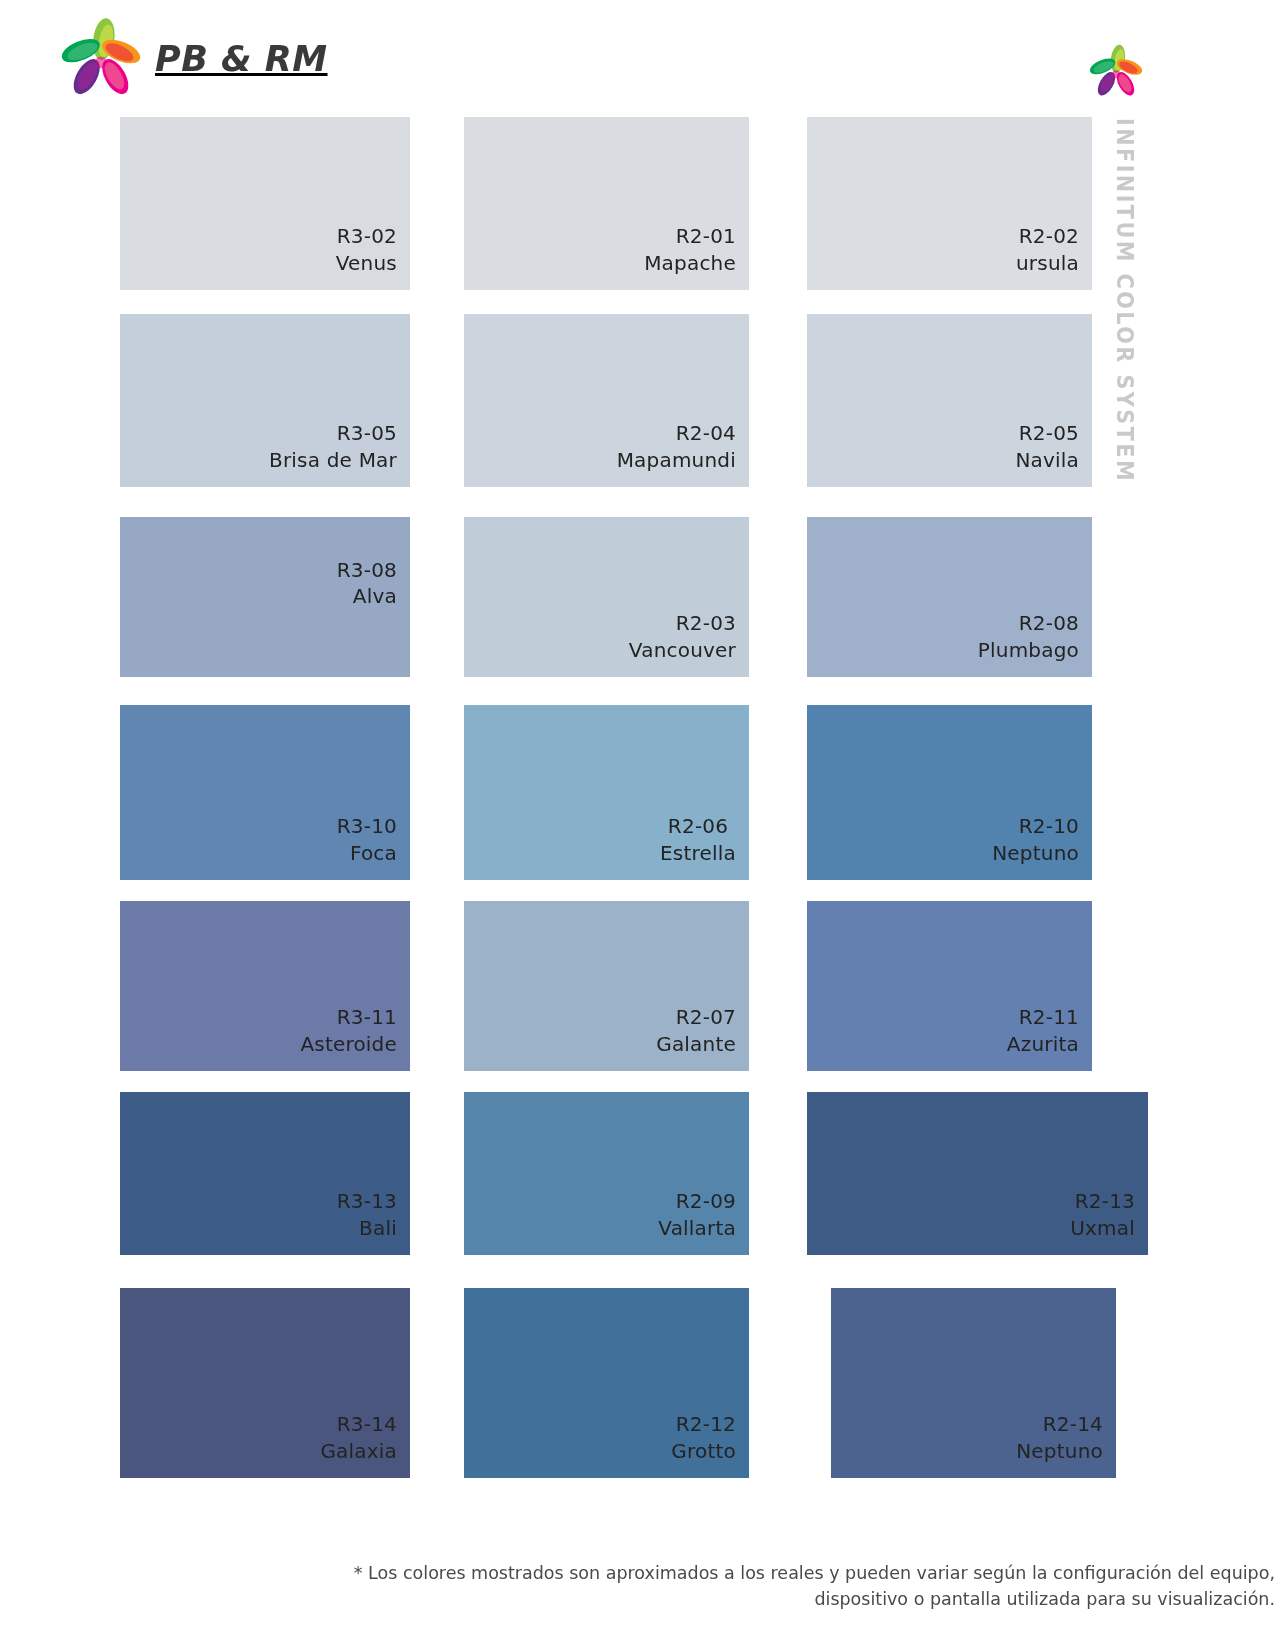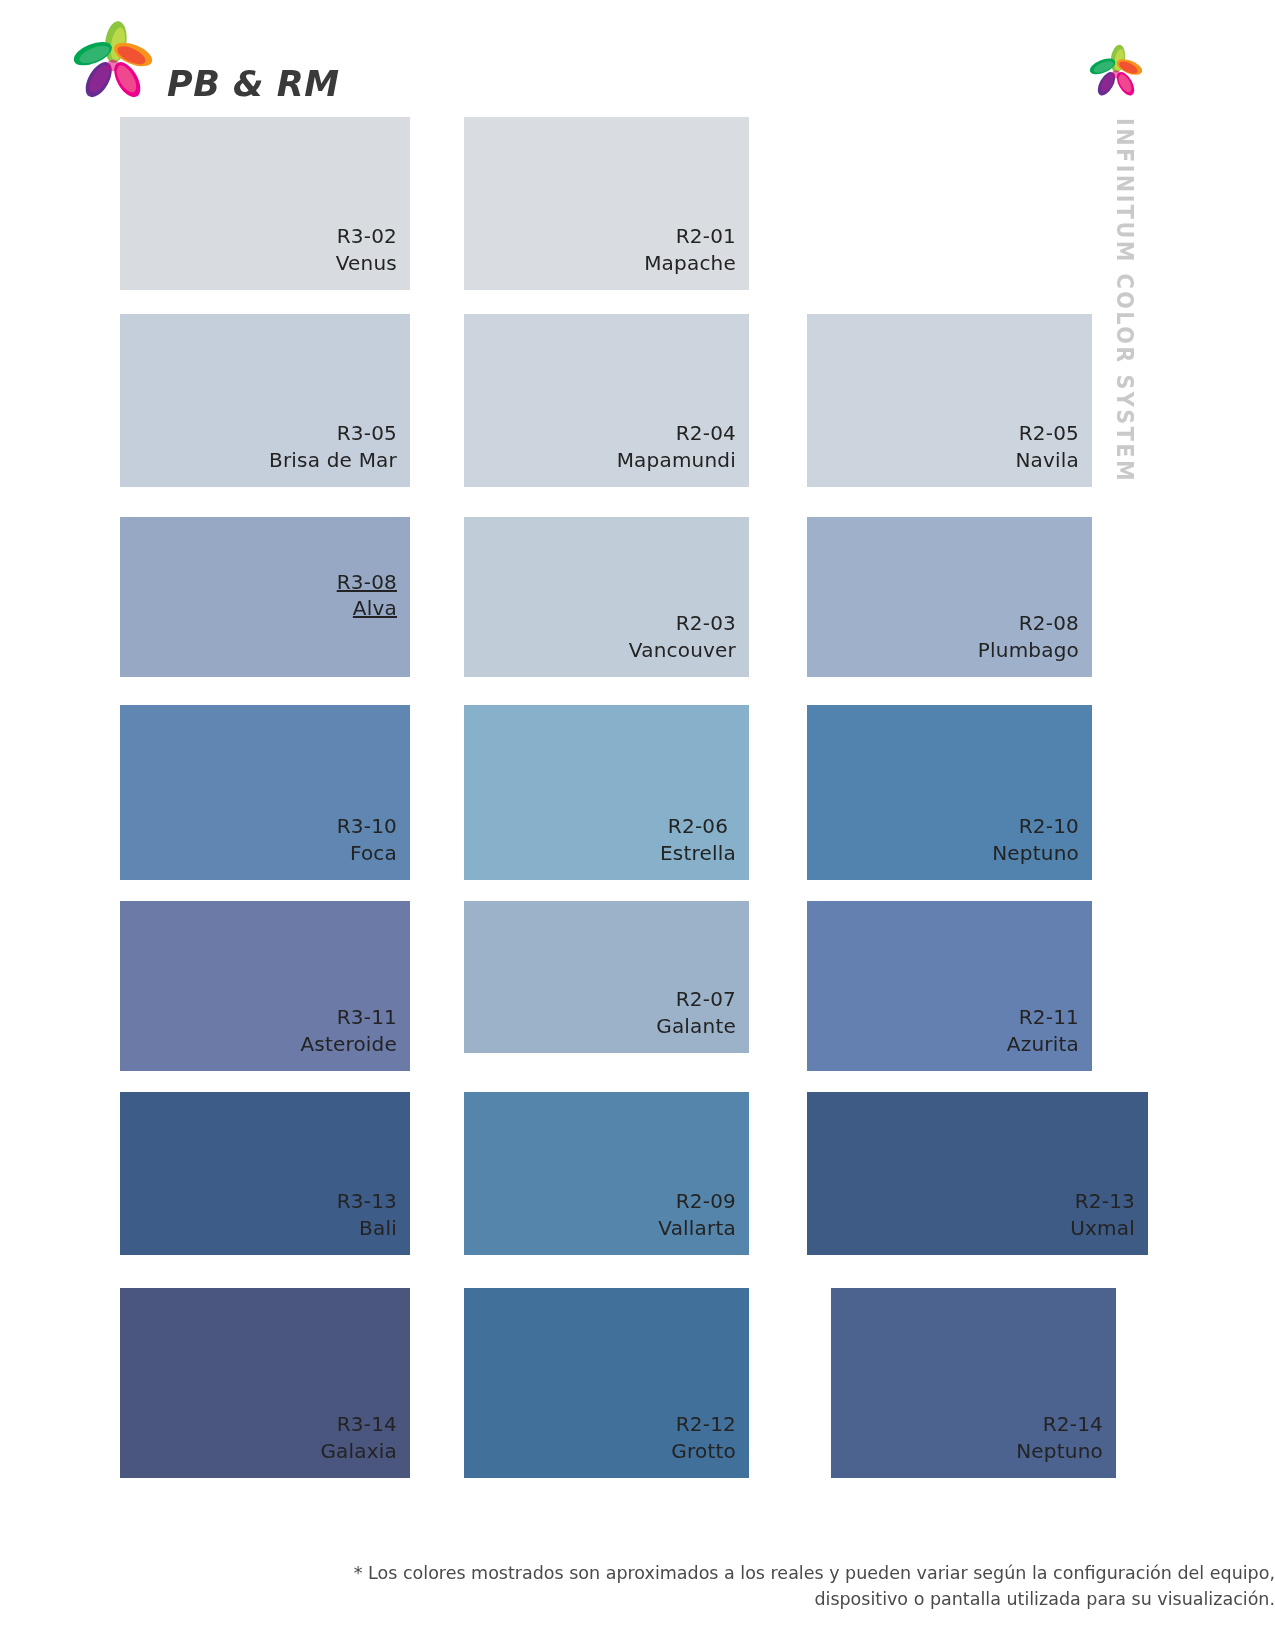--- a/index.html
+++ b/index.html
@@ -17,26 +17,27 @@
 
   
   #header {
     position: absolute;
     top: 0; left: 0;
     width: 1275px;
     height: 117px;
   }
   #brand-logo {
     position: absolute;
-    left: 71px;
+    left: 59px;
     top: 14px;
     width: 230px;
     height: 90px;
     display: flex;
-    align-items: flex-end;
+    align-items: center;
+    text-decoration: underline;
   }
   #brand-logo .mark {
     width: 84px;
     height: 84px;
     flex: 0 0 84px;
     position: relative;
   }
   #brand-logo .wordmark {
     margin-left: 12px;
     font-family: "DejaVu Sans", "Liberation Sans", sans-serif;
@@ -179,40 +180,46 @@
         <span class="code">R3-02</span>
         <span class="name">Venus</span>
       </div>
     </div>
     <div class="swatch" style="left: 464px; top: 117px; width: 285px; height: 173px; background: rgb(217, 221, 226);">
       <div class="labels" style="bottom: 14px;">
         <span class="code">R2-01</span>
         <span class="name">Mapache</span>
       </div>
     </div>
+    <div class="swatch" style="left: 807px; top: 117px; width: 285px; height: 173px; background: rgb(218, 222, 227);">
+      <div class="labels" style="bottom: 14px;">
+        <span class="code">R2-02</span>
+        <span class="name">ursula</span>
+      </div>
+    </div>
     <div class="swatch" style="left: 120px; top: 314px; width: 290px; height: 173px; background: rgb(197, 207, 219);">
       <div class="labels" style="bottom: 14px;">
         <span class="code">R3-05</span>
         <span class="name">Brisa de Mar</span>
       </div>
     </div>
     <div class="swatch" style="left: 464px; top: 314px; width: 285px; height: 173px; background: rgb(204, 212, 221);">
       <div class="labels" style="bottom: 14px;">
         <span class="code">R2-04</span>
         <span class="name">Mapamundi</span>
       </div>
     </div>
     <div class="swatch" style="left: 807px; top: 314px; width: 285px; height: 173px; background: rgb(204, 212, 221);">
       <div class="labels" style="bottom: 14px;">
         <span class="code">R2-05</span>
         <span class="name">Navila</span>
       </div>
     </div>
     <div class="swatch" style="left: 120px; top: 517px; width: 290px; height: 160px; background: rgb(150, 168, 196);">
-      <div class="labels" style="top: 52px; text-decoration: underline;">
+      <div class="labels" style="top: 40px;">
         <span class="code">R3-08</span>
         <span class="name">Alva</span>
       </div>
     </div>
     <div class="swatch" style="left: 464px; top: 517px; width: 285px; height: 160px; background: rgb(192, 205, 216);">
       <div class="labels" style="bottom: 14px;">
         <span class="code">R2-03</span>
         <span class="name">Vancouver</span>
       </div>
     </div>
@@ -239,21 +246,21 @@
         <span class="code">R2-10</span>
         <span class="name">Neptuno</span>
       </div>
     </div>
     <div class="swatch" style="left: 120px; top: 901px; width: 290px; height: 170px; background: rgb(108, 122, 168);">
       <div class="labels" style="bottom: 14px;">
         <span class="code">R3-11</span>
         <span class="name">Asteroide</span>
       </div>
     </div>
-    <div class="swatch" style="left: 464px; top: 901px; width: 285px; height: 152px; background: rgb(155, 178, 201);">
+    <div class="swatch" style="left: 464px; top: 901px; width: 285px; height: 170px; background: rgb(155, 178, 201);">
       <div class="labels" style="bottom: 14px;">
         <span class="code">R2-07</span>
         <span class="name">Galante</span>
       </div>
     </div>
     <div class="swatch" style="left: 807px; top: 901px; width: 285px; height: 170px; background: rgb(100, 128, 176);">
       <div class="labels" style="bottom: 14px;">
         <span class="code">R2-11</span>
         <span class="name">Azurita</span>
       </div>

